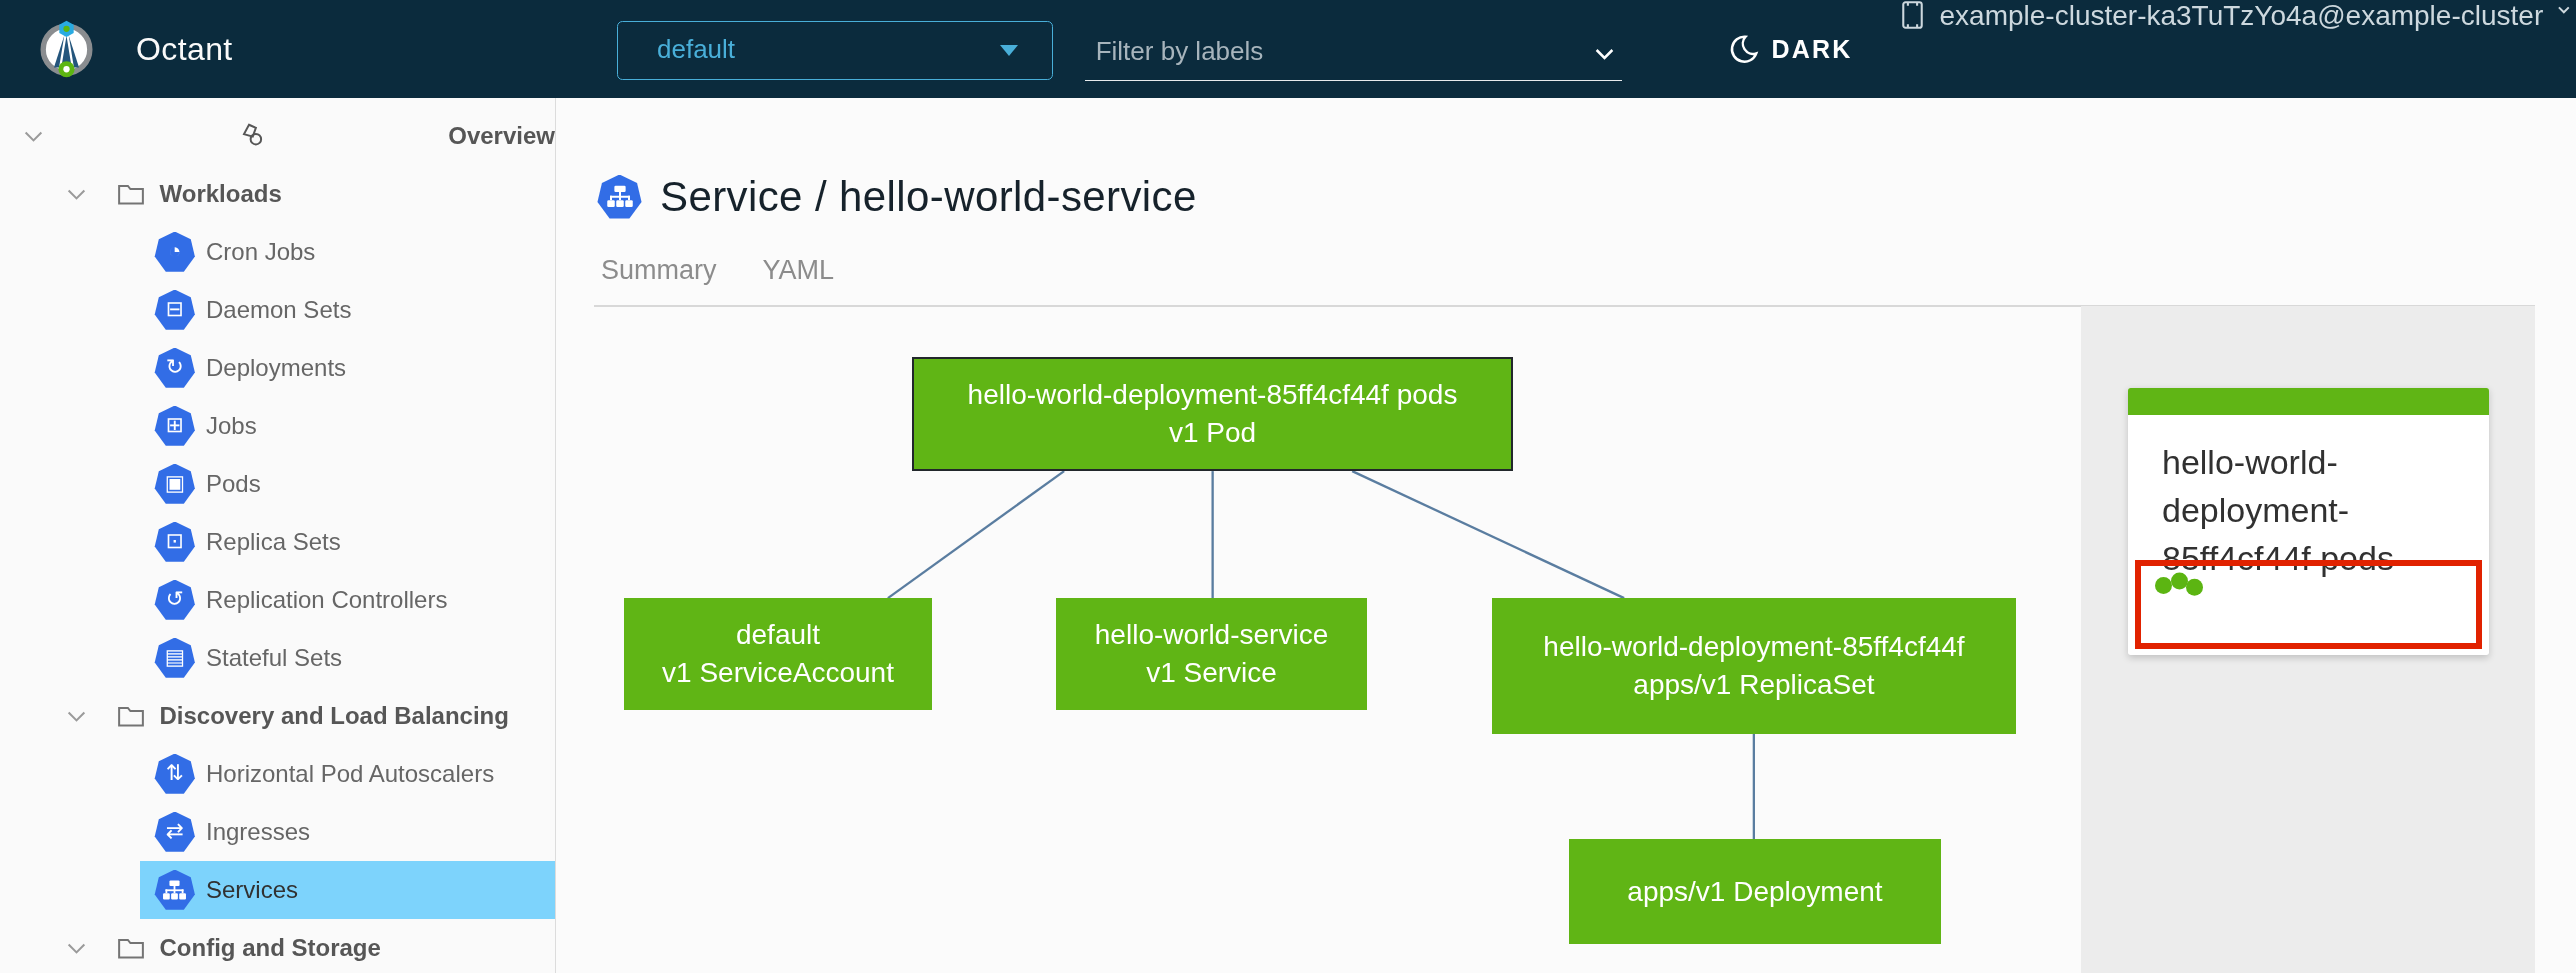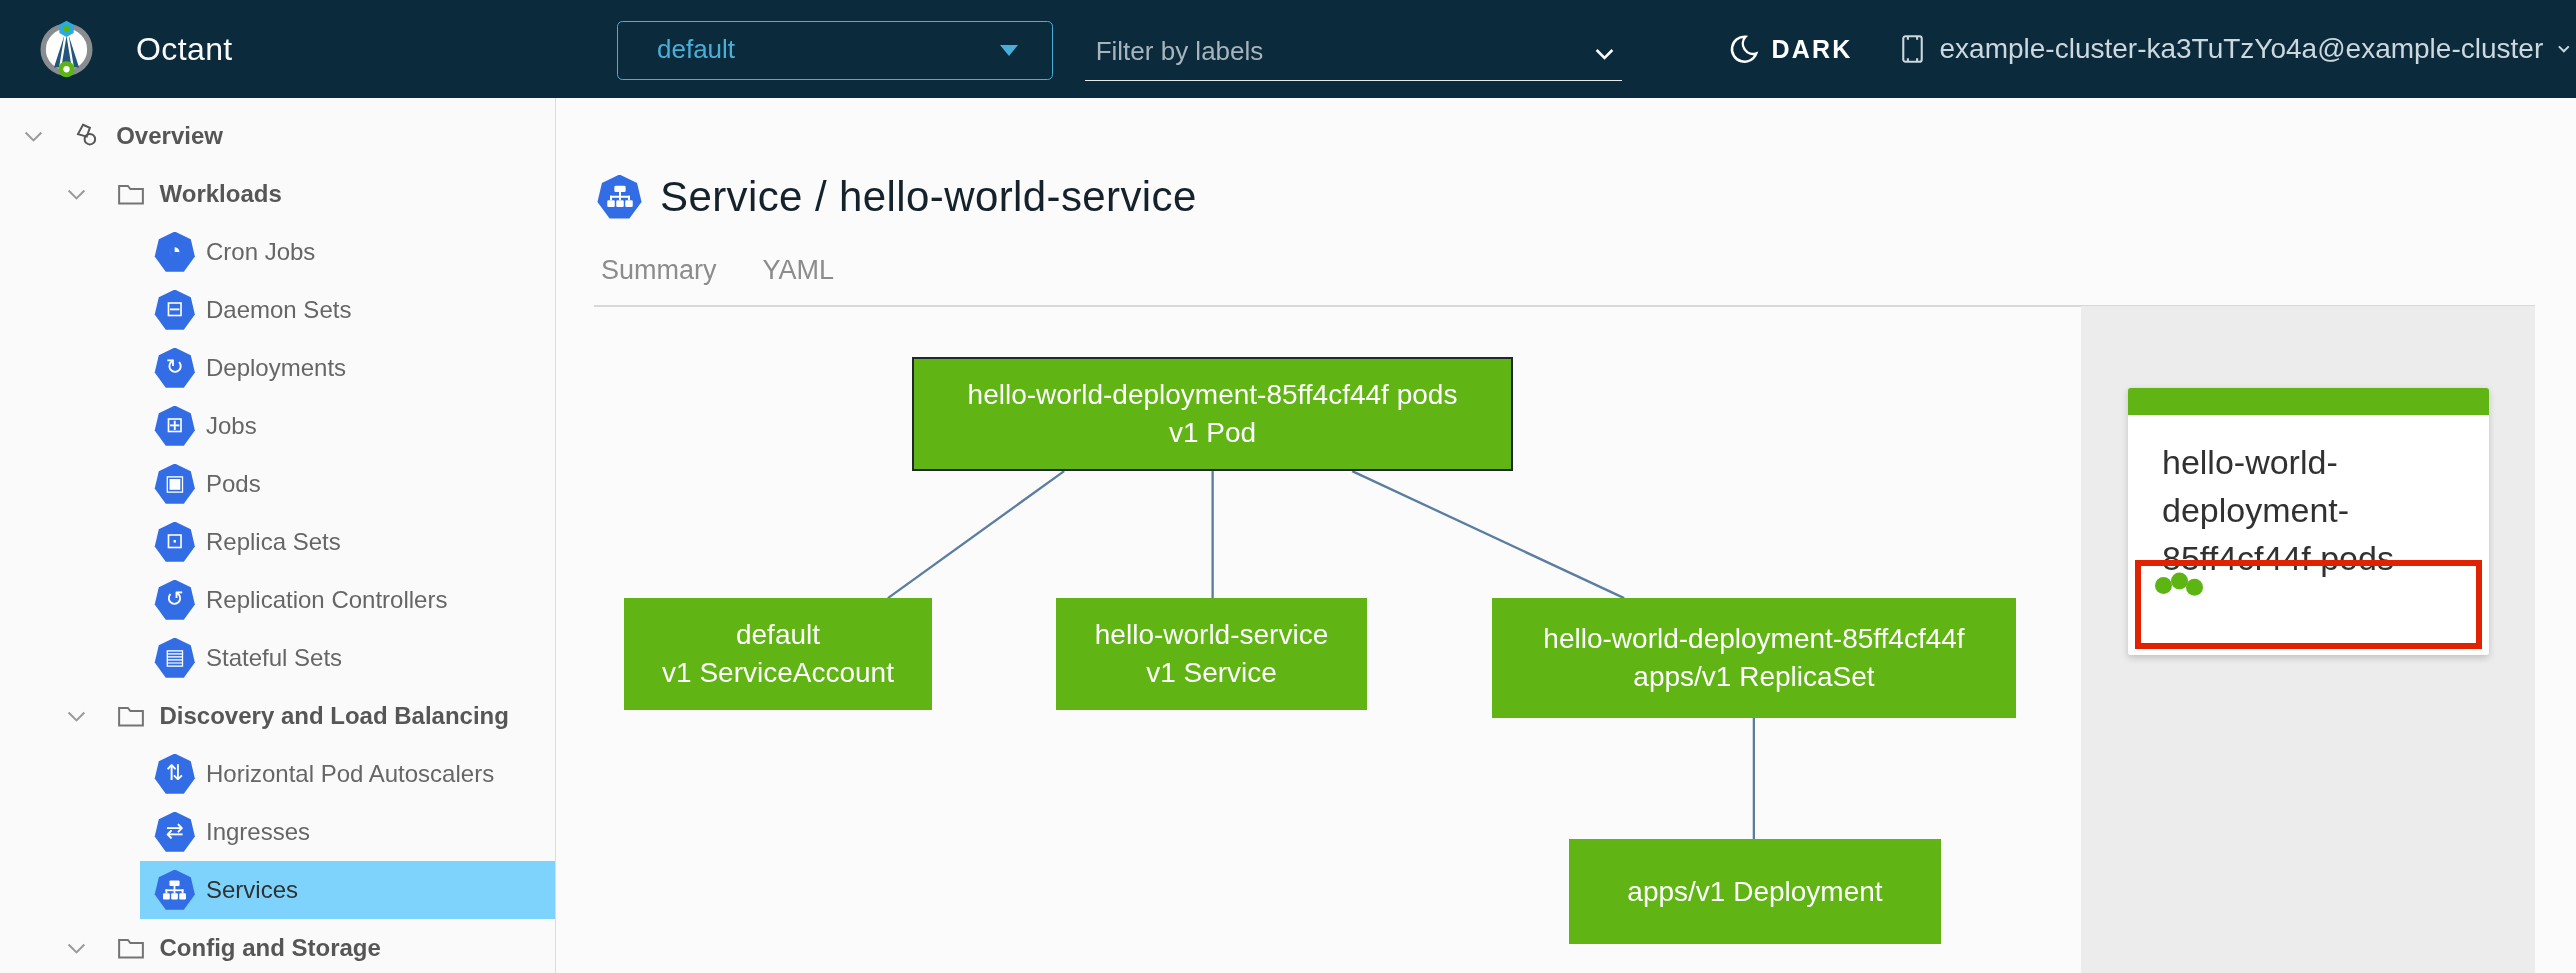--- a/index.html
+++ b/index.html
@@ -23,31 +23,31 @@
   .filter{position:absolute;left:1085px;top:25px;width:537px;height:55px;
     border-bottom:1.8px solid #e7eaec;}
   .filter .ph{position:absolute;left:10.7px;top:0;height:52px;line-height:52px;
     color:#a7b4bc;font-size:26px;}
   .filter svg{position:absolute;right:3.6px;top:16px;}
   .theme-toggle{position:absolute;left:1729px;top:0;height:98px;display:flex;
     align-items:center;color:#fff;cursor:pointer;}
   .theme-toggle .moon{margin-right:12.5px;display:flex;}
   .theme-toggle .lbl{font-size:25px;font-weight:700;letter-spacing:2.2px;}
   .cluster{position:absolute;left:1898px;top:0;height:98px;display:flex;
-    align-items:center;color:#cdd8de;cursor:pointer;}
+    align-items:flex-start;color:#cdd8de;cursor:pointer;}
   .cluster .cicon{margin-right:12.5px;display:flex;}
   .cluster .lbl{font-size:28px;}
   .cluster .chev{margin-left:10.7px;display:flex;}
   
   .sidebar{position:absolute;left:0;top:98px;width:556px;bottom:0;background:#fafafa;
     border-right:1.8px solid #dcdcdc;box-sizing:border-box;padding-top:9px;overflow:hidden;}
   .nav-row{position:relative;height:58px;display:flex;align-items:center;cursor:pointer;}
   .nav-row .chev{width:27px;display:flex;justify-content:center;margin-right:25px;}
   .nav-row .gicon{width:32px;display:flex;justify-content:center;margin-right:12.5px;}
-  .nav-row.d0{padding-left:19.7px;}
+  .nav-row.d0{padding-left:19.7px;justify-content:space-between;}
   .nav-row.d1{padding-left:63px;}
   .nav-row.d2{margin-left:140px;padding-left:14.3px;}
   .nav-row.d2.selected{background:#7dd3fc;}
   .nav-row .k8s{width:41px;height:41px;margin-right:10.7px;flex:0 0 auto;
     background:#326de6;display:flex;align-items:center;justify-content:center;
     clip-path:polygon(50% 0%,89% 19%,99% 61%,72% 98%,28% 98%,1% 61%,11% 19%);}
   .nav-row .k8s .g{color:#fff;font-size:21.5px;line-height:1;}
   .nav-row .label{font-size:24px;color:#666;white-space:nowrap;}
   .nav-row.group .label{font-weight:600;color:#565656;}
   .nav-row.selected .label{color:#313131;}
@@ -66,21 +66,21 @@
   
   .edges{position:absolute;left:0;top:0;width:2020px;height:875px;pointer-events:none;}
   .gnode{position:absolute;background:#60b515;color:#fff;display:flex;
     flex-direction:column;align-items:center;justify-content:center;
     box-sizing:border-box;cursor:pointer;text-align:center;}
   .gnode .l1,.gnode .l2{font-size:28px;line-height:38px;white-space:nowrap;}
   .gnode.selected{border:2.7px solid #22272b;}
   .gn-pod{left:356px;top:259px;width:601px;height:114px;}
   .gn-service-account{left:68px;top:500px;width:308px;height:112px;}
   .gn-service{left:500px;top:500px;width:311px;height:112px;}
-  .gn-replica-set{left:936px;top:500px;width:524px;height:120px;}
+  .gn-replica-set{left:936px;top:500px;width:524px;height:136px;}
   .gn-deployment{left:1013px;top:741px;width:372px;height:105px;}
   
   .panel{position:absolute;left:1525px;top:208px;width:454px;bottom:0;background:#ececec;}
   .card{position:absolute;left:47px;top:82px;width:361px;height:267px;background:#fff;
     border-radius:2.7px;box-shadow:0 2.7px 7.2px rgba(0,0,0,.18);}
   .card .strip{height:27px;background:#60b515;border-radius:2.7px 2.7px 0 0;}
   .card .ctitle{padding:23px 32px 10.7px 34px;font-size:34px;line-height:48px;
     color:#313131;overflow-wrap:break-word;}
   .card .status{position:absolute;left:7.2px;right:7.2px;bottom:6.3px;height:66px;
     border:6.3px solid #e12200;display:flex;align-items:flex-start;padding:10.7px 0 0 14.3px;}

